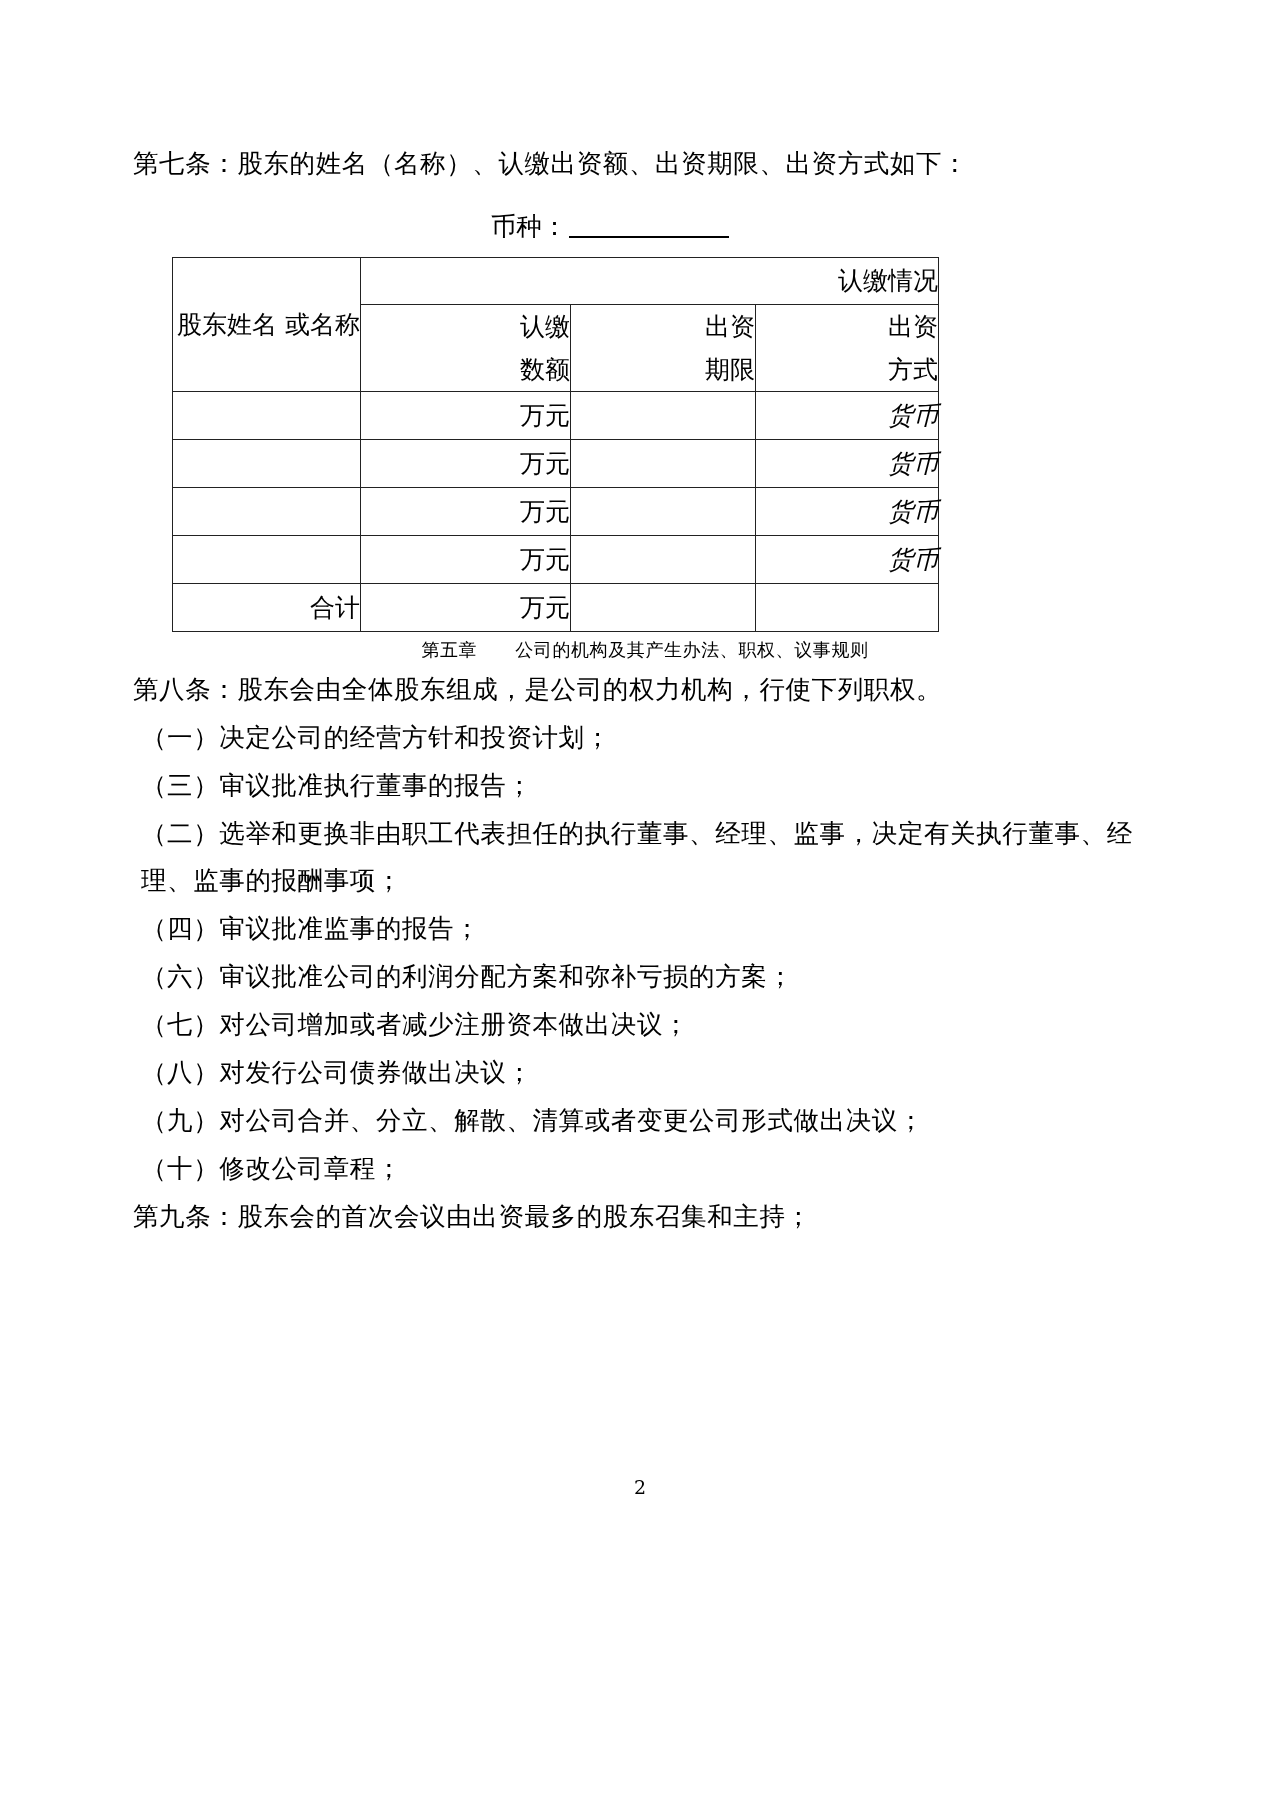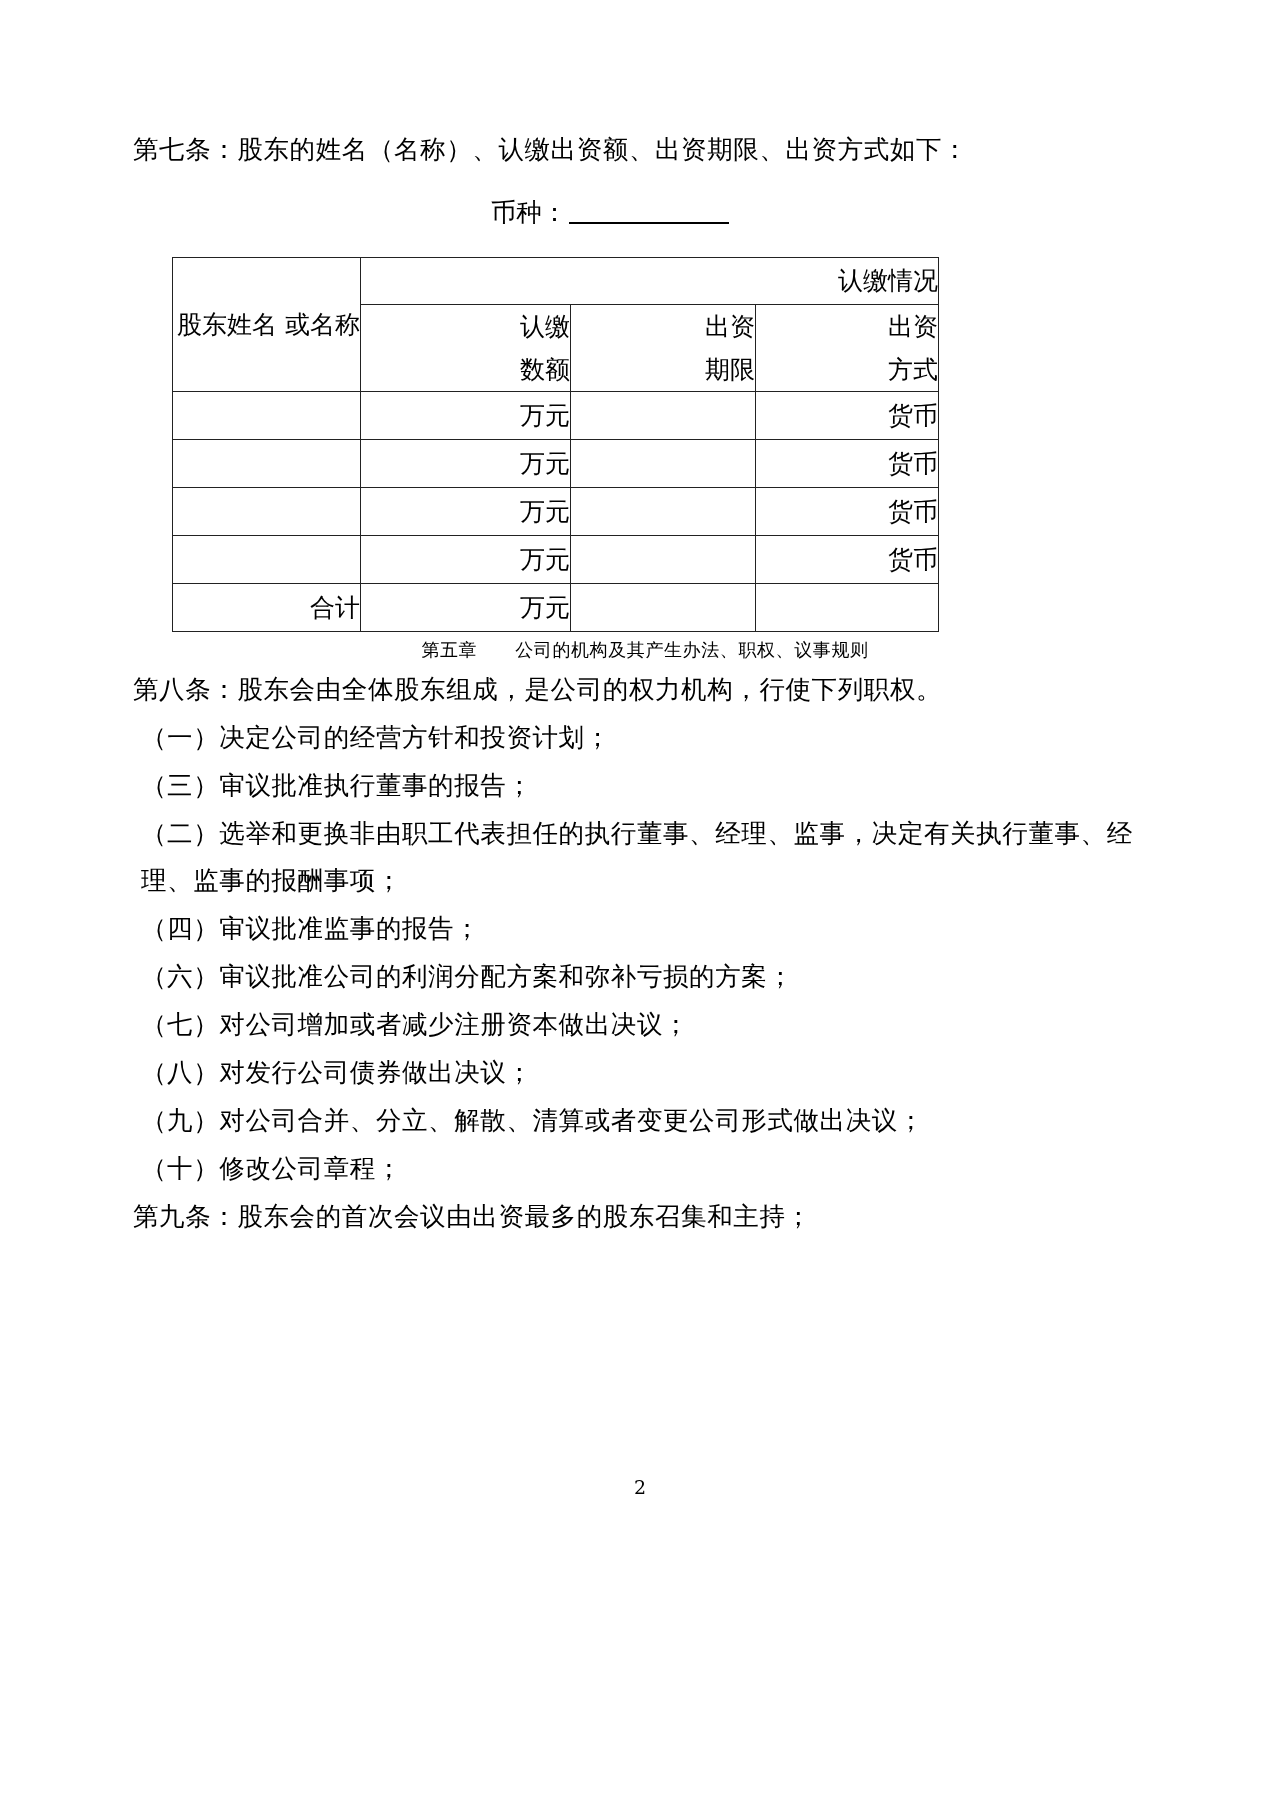--- a/index.html
+++ b/index.html
@@ -13,21 +13,21 @@
     height: 1810px;
     background: #ffffff;
     margin: 0 auto;
     font-family: "DejaVu Serif", "Liberation Serif", serif;
     color: #000000;
     overflow: hidden;
   }
   .content {
     position: absolute;
     left: 133px;
-    top: 126px;
+    top: 140px;
     width: 1014px;
   }
   
   .para {
     font-size: 25.5px;
     line-height: 1.88;
     letter-spacing: 0.6px;
     text-align: left;
     white-space: nowrap;
   }
@@ -37,21 +37,21 @@
   .indent-item {
     padding-left: 8px;
   }
   
   .currency-line {
     font-size: 25.5px;
     line-height: 1.6;
     text-align: center;
     padding-right: 60px;
     margin-top: 18px;
-    margin-bottom: 24px;
+    margin-bottom: 10px;
     white-space: nowrap;
   }
   .blank-underline {
     display: inline-block;
     width: 160px;
     border-bottom: 2px solid #000;
     vertical-align: -3px;
     margin-left: 2px;
   }
   
@@ -97,20 +97,21 @@
   .cell-blank { height: 47px; }
   .cell-amount {
     height: 47px;
     text-align: right;
     padding-right: 8px;
   }
   .cell-term { height: 47px; }
   .cell-method {
     height: 47px;
     text-align: center;
+    font-style: italic;
   }
   .cell-total {
     height: 47px;
     text-align: center;
   }
   
   .chapter {
     font-size: 18px;
     text-align: center;
     margin-top: 6px;

